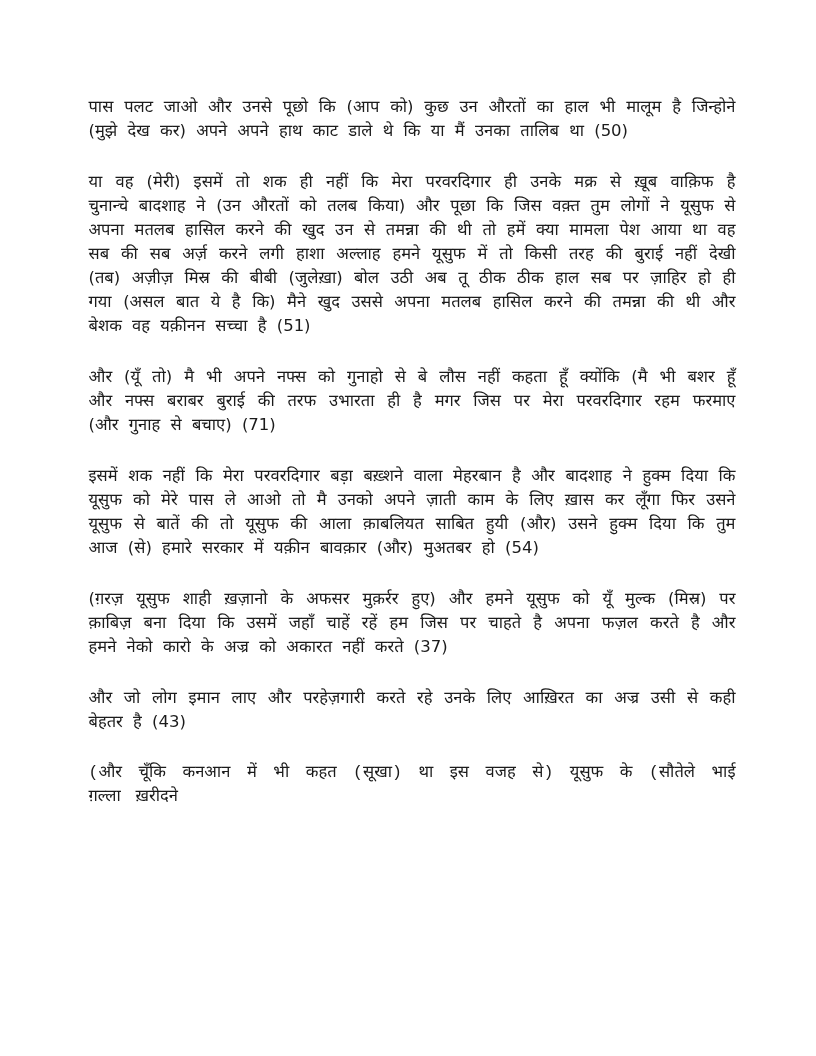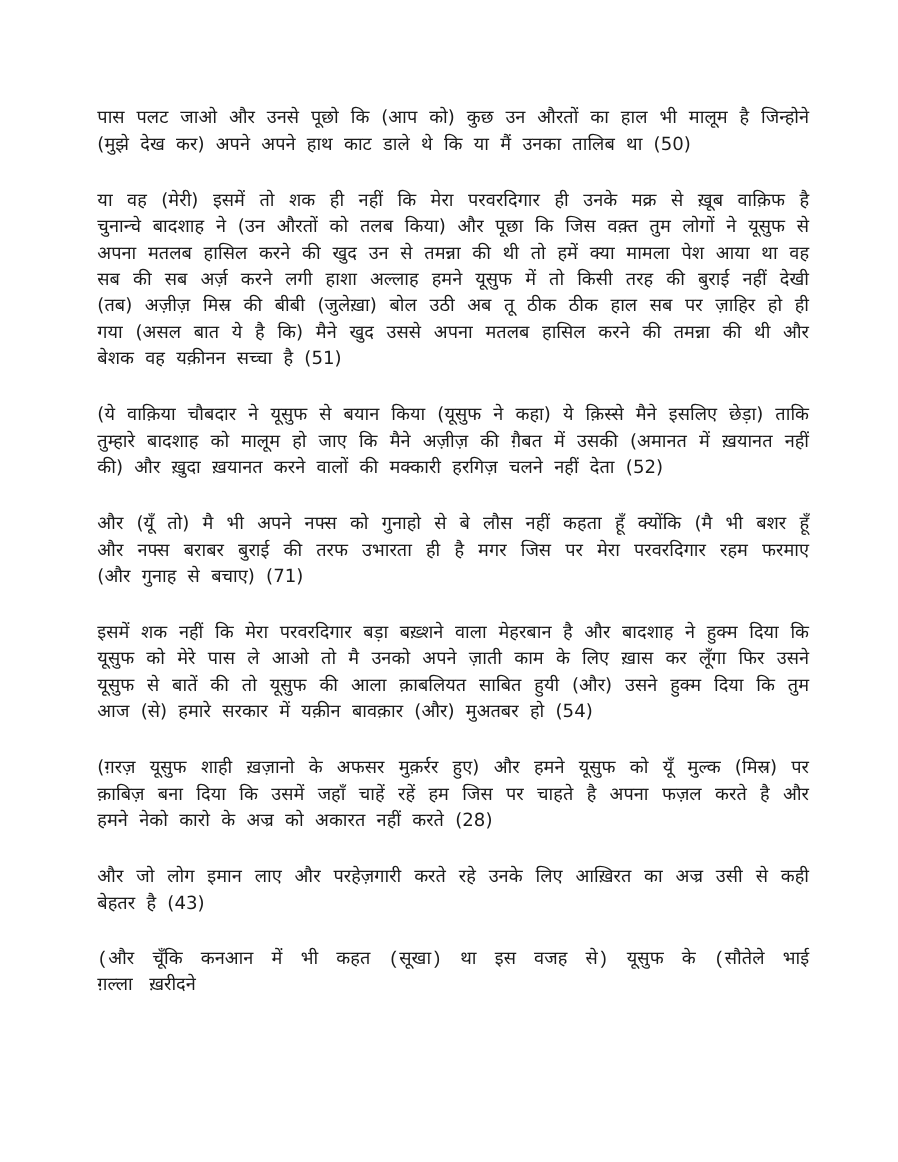--- a/index.html
+++ b/index.html
@@ -36,20 +36,19 @@
     font-family: Liberation Mono, monospace;
   }
 </style>
 </head>
 <body>
 
 <div class="page">
   <div class="text-block">
     <p class="para">पास पलट जाओ और उनसे पूछो कि (आप को) कुछ उन औरतों का हाल भी मालूम है जिन्होने (मुझे देख कर) अपने अपने हाथ काट डाले थे कि या मैं उनका तालिब था (50)</p>
     <p class="para">या वह (मेरी) इसमें तो शक ही नहीं कि मेरा परवरदिगार ही उनके मक्र से ख़ूब वाक़िफ है चुनान्चे बादशाह ने (उन औरतों को तलब किया) और पूछा कि जिस वक़्त तुम लोगों ने यूसुफ से अपना मतलब हासिल करने की खुद उन से तमन्ना की थी तो हमें क्या मामला पेश आया था वह सब की सब अर्ज़ करने लगी हाशा अल्लाह हमने यूसुफ में तो किसी तरह की बुराई नहीं देखी (तब) अज़ीज़ मिस्र की बीबी (जुलेख़ा) बोल उठी अब तू ठीक ठीक हाल सब पर ज़ाहिर हो ही गया (असल बात ये है कि) मैने खुद उससे अपना मतलब हासिल करने की तमन्ना की थी और बेशक वह यक़ीनन सच्चा है (51)</p>
-    <p class="para">(ये वाक़िया चौबदार ने यूसुफ से बयान किया (यूसुफ ने कहा) ये क़िस्से मैने इसलिए छेड़ा) ताकि तुम्हारे बादशाह को मालूम हो जाए कि मैने अज़ीज़ की ग़ैबत में उसकी (अमानत में ख़यानत नहीं की) और ख़ुदा ख़यानत करने वालों की मक्कारी हरगिज़ चलने नहीं देता (52)</p>
     <p class="para">और (यूँ तो) मै भी अपने नफ्स को गुनाहो से बे लौस नहीं कहता हूँ क्योंकि (मै भी बशर हूँ और नफ्स बराबर बुराई की तरफ उभारता ही है मगर जिस पर मेरा परवरदिगार रहम फरमाए (और गुनाह से बचाए)  (71)</p>
     <p class="para">इसमें शक नहीं कि मेरा परवरदिगार बड़ा बख़्शने वाला मेहरबान है और बादशाह ने हुक्म दिया कि यूसुफ को मेरे पास ले आओ तो मै उनको अपने ज़ाती काम के लिए ख़ास कर लूँगा फिर उसने यूसुफ से बातें की तो यूसुफ की आला क़ाबलियत साबित हुयी (और) उसने हुक्म दिया कि तुम आज (से) हमारे सरकार में यक़ीन बावक़ार (और) मुअतबर हो (54)</p>
-    <p class="para">(ग़रज़ यूसुफ शाही ख़ज़ानो के अफसर मुक़र्रर हुए) और हमने यूसुफ को यूँ मुल्क (मिस्र) पर क़ाबिज़ बना दिया कि उसमें जहाँ चाहें रहें हम जिस पर चाहते है अपना फज़ल करते है और हमने नेको कारो के अज्र को अकारत नहीं करते (28)</p>
+    <p class="para">(ग़रज़ यूसुफ शाही ख़ज़ानो के अफसर मुक़र्रर हुए) और हमने यूसुफ को यूँ मुल्क (मिस्र) पर क़ाबिज़ बना दिया कि उसमें जहाँ चाहें रहें हम जिस पर चाहते है अपना फज़ल करते है और हमने नेको कारो के अज्र को अकारत नहीं करते (37)</p>
     <p class="para">और जो लोग इमान लाए और परहेज़गारी करते रहे उनके लिए आख़िरत का अज्र उसी से कही बेहतर है (43)</p>
     <p class="para">(और चूँकि कनआन में भी कहत (सूखा) था इस वजह से) यूसुफ के (सौतेले भाई ग़ल्ला ख़रीदने</p>
   </div>
 </div>
 
 </body></html>

